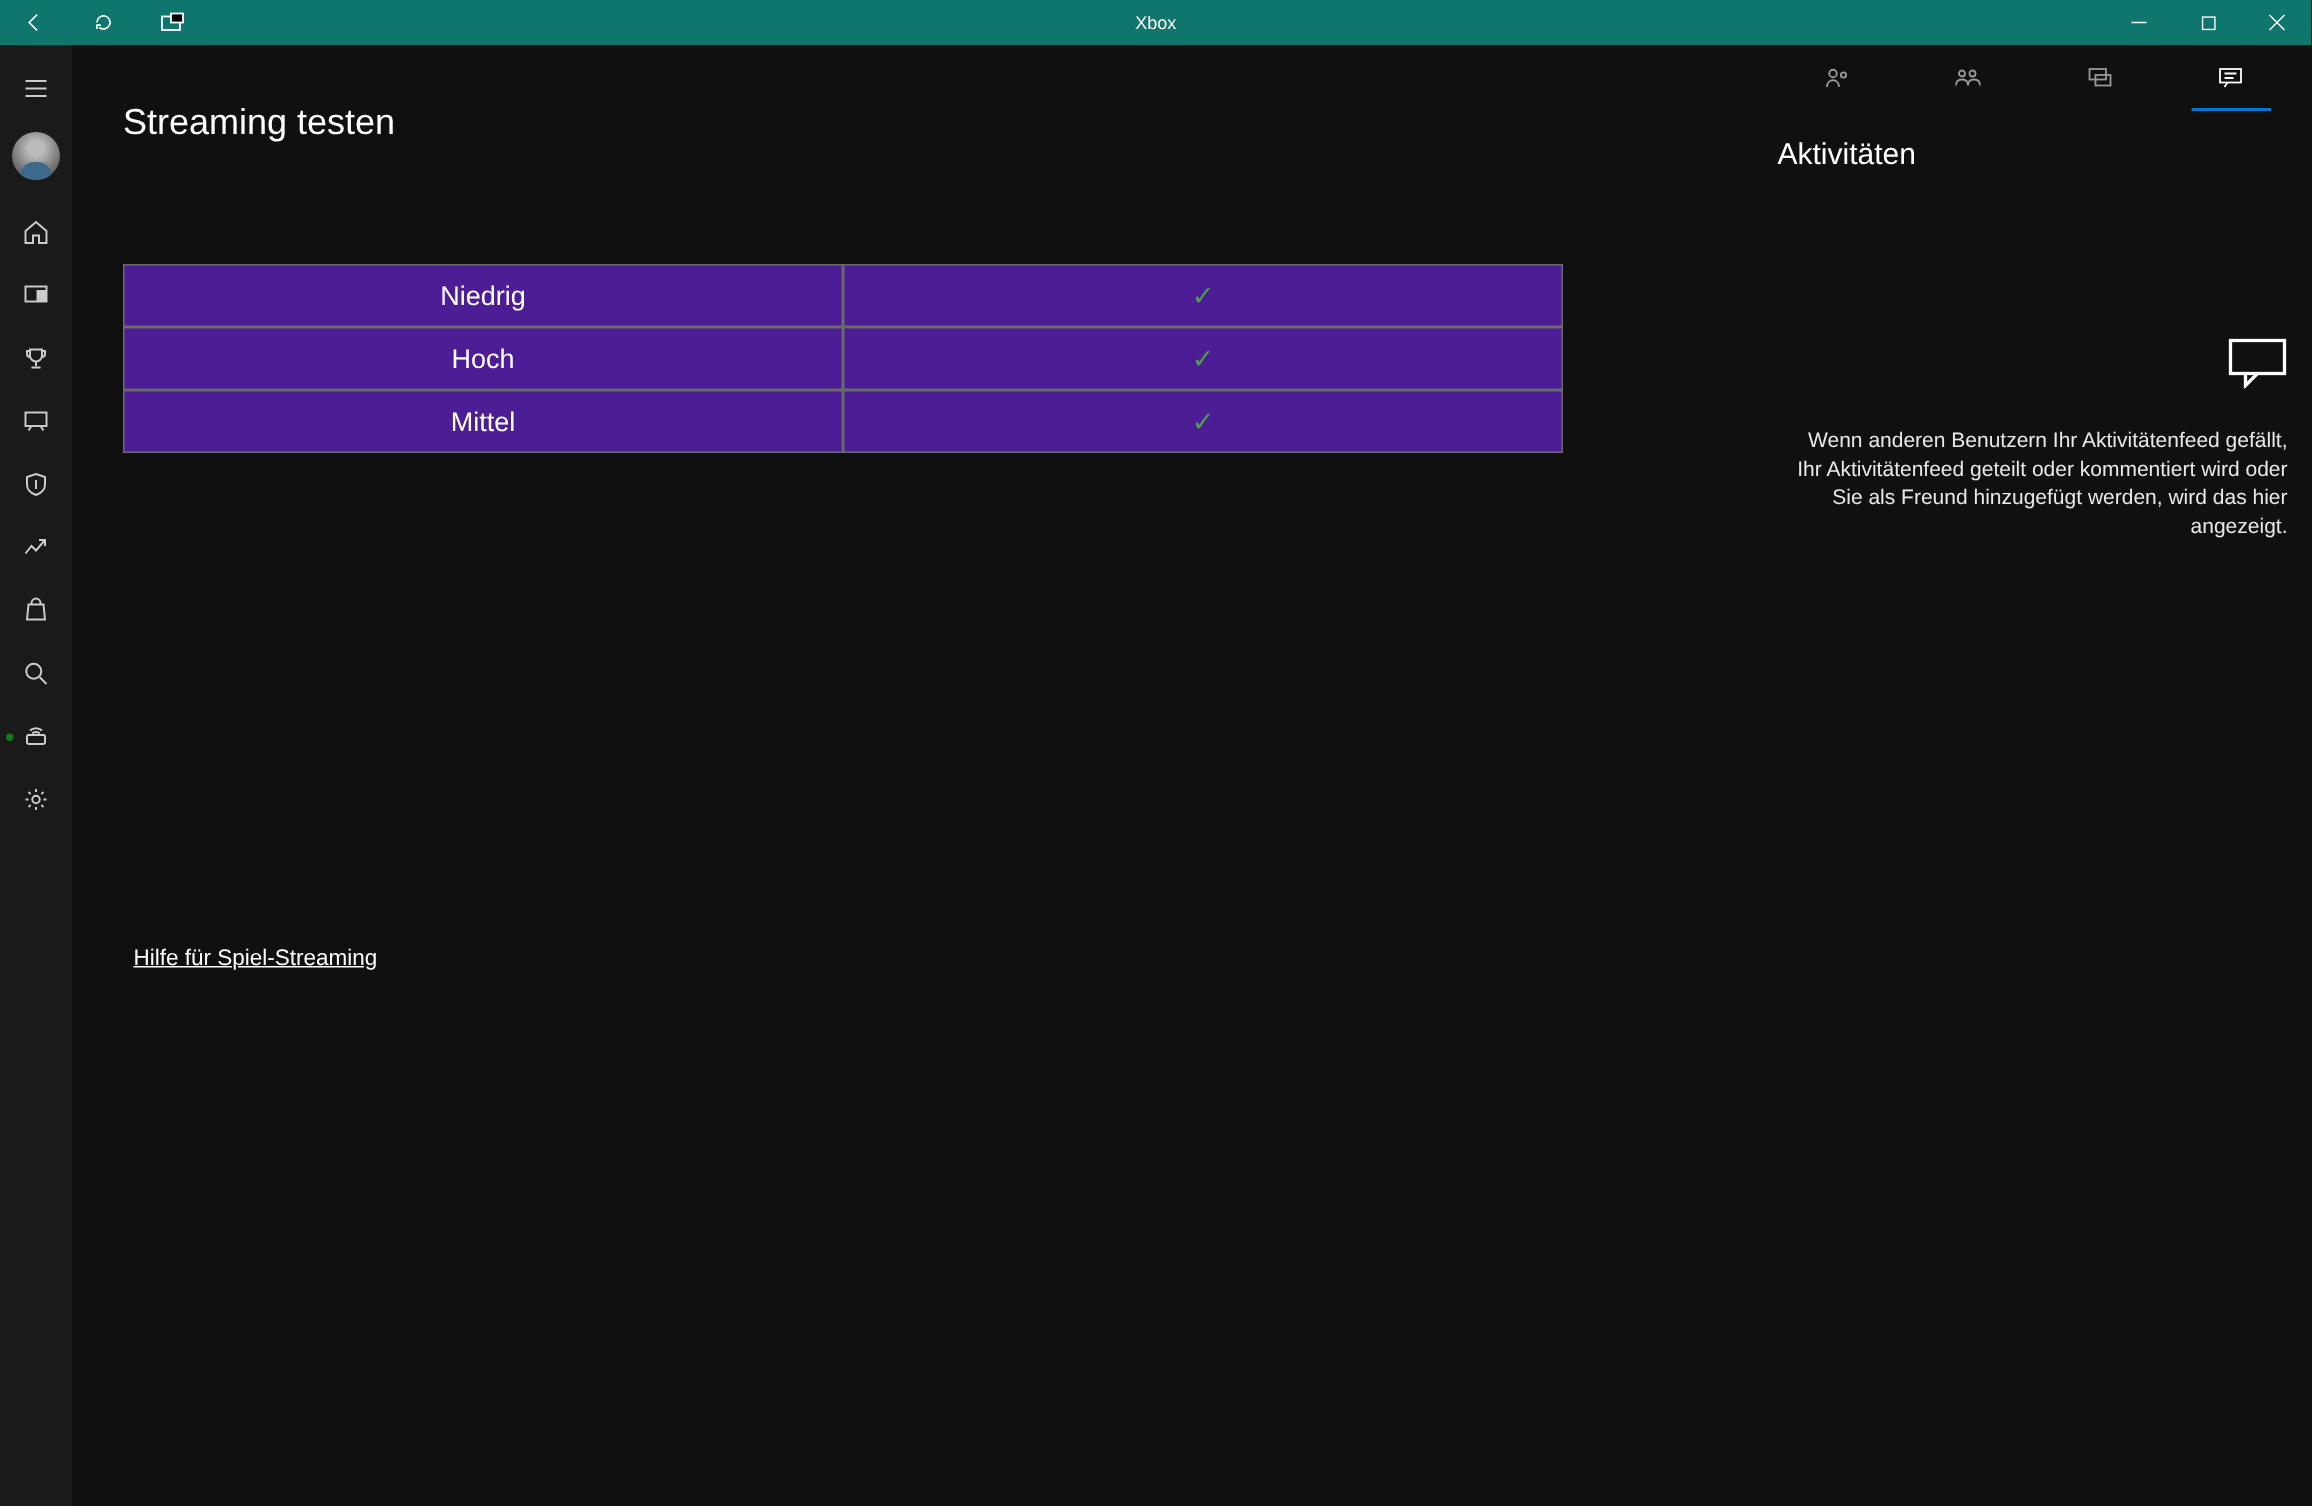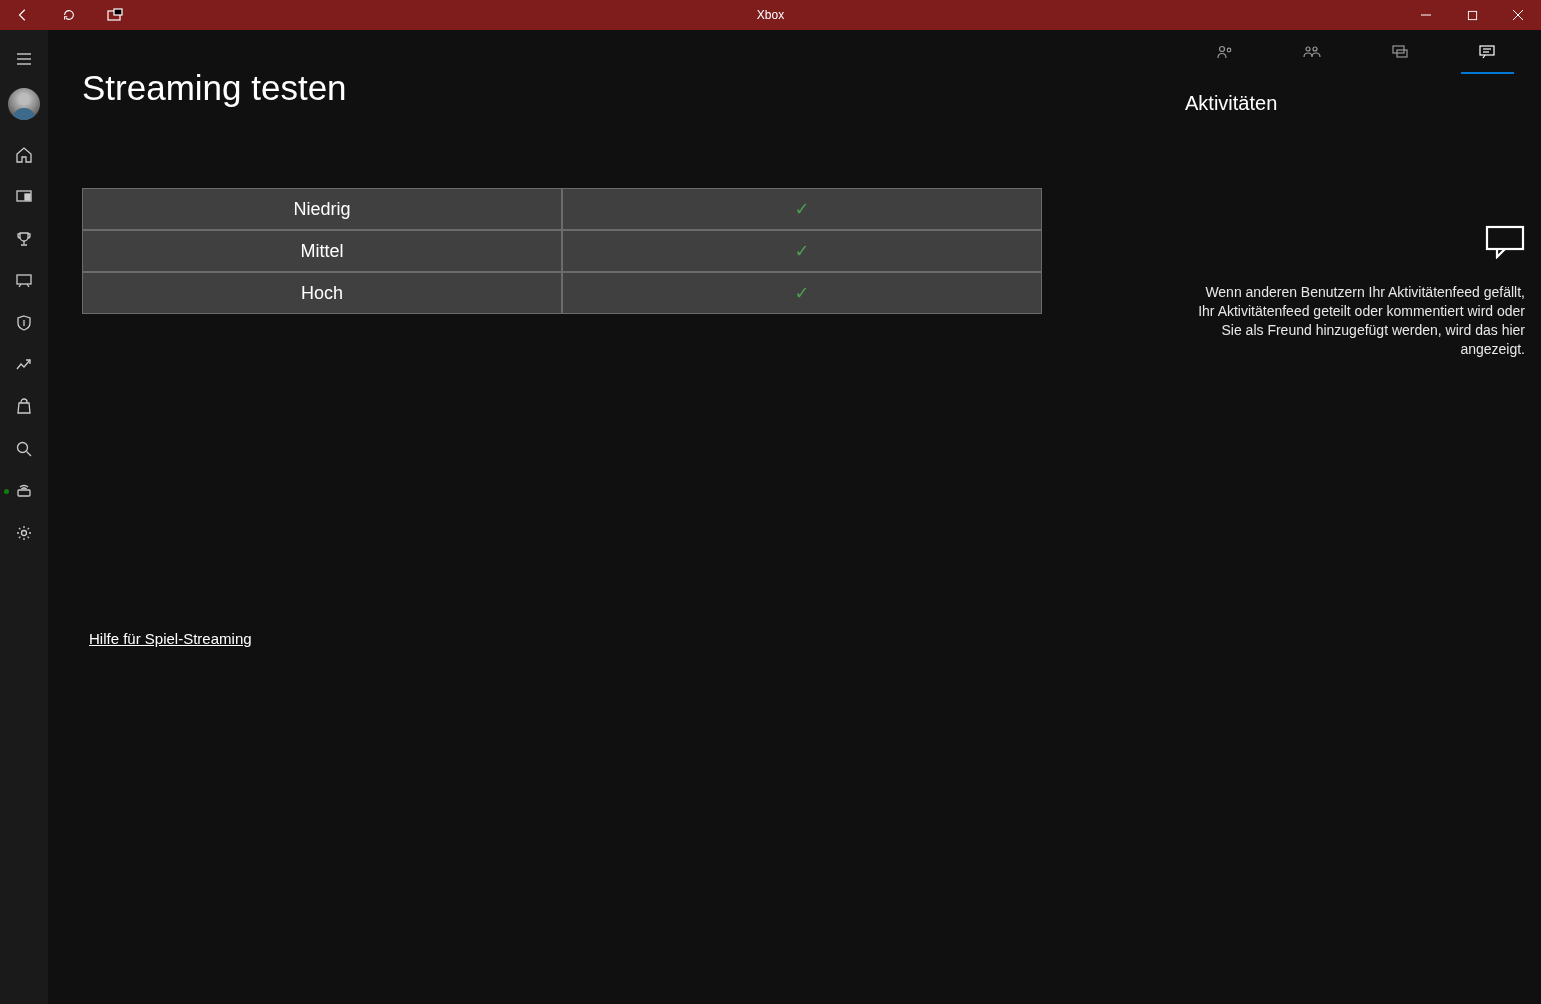--- a/index.html
+++ b/index.html
@@ -6,21 +6,21 @@
   html, body { width: 1541px; height: 1004px; overflow: hidden; }
   body {
     font-family: "Segoe UI", Arial, sans-serif;
     background: #101010;
     color: #fff;
   }
 
   
   .titlebar {
     height: 30px;
-    background: #7f1d1d;
+    background: #0f766e;
     display: flex;
     align-items: center;
     position: relative;
   }
   .titlebar .left-controls {
     display: flex;
     align-items: center;
     height: 100%;
   }
   .titlebar .left-controls .tb-btn {
@@ -116,38 +116,38 @@
   }
 
   
   .main {
     flex: 1;
     background: #101010;
     padding: 38px 34px 0 34px;
     position: relative;
   }
   .page-title {
-    font-size: 35px;
+    font-size: 24px;
     font-weight: 300;
     color: #fff;
     margin-bottom: 80px;
   }
 
   .quality-table {
     width: 960px;
     border-collapse: separate;
     border-spacing: 0;
   }
   .quality-table tr td {
     border: 1px solid #6b6b6b;
     height: 42px;
     text-align: center;
     font-size: 18px;
     color: #fff;
-    background: #404040;
+    background: #4c1d95;
   }
   .quality-table tr td.label-cell { width: 480px; }
   .quality-table tr td.check-cell { width: 480px; }
   .quality-table tr + tr td { }
   .check-icon { color: #4f9e4f; }
 
   .help-link {
     position: absolute;
     left: 41px;
     top: 600px;
@@ -342,25 +342,25 @@
   <div class="main">
     <div class="page-title">Streaming testen</div>
 
     <table class="quality-table">
       <tbody>
           <tr>
         <td class="label-cell">Niedrig</td>
         <td class="check-cell"><span class="check-icon">✓</span></td>
       </tr>
       <tr>
-        <td class="label-cell">Mittel</td>
+        <td class="label-cell">Hoch</td>
         <td class="check-cell"><span class="check-icon">✓</span></td>
       </tr>
       <tr>
-        <td class="label-cell">Hoch</td>
+        <td class="label-cell">Mittel</td>
         <td class="check-cell"><span class="check-icon">✓</span></td>
       </tr>
     </tbody>
       </table>
 
     <a class="help-link">Hilfe für Spiel-Streaming</a>
   </div>
 
   <div class="rightpanel">
     <div class="right-tabs">

